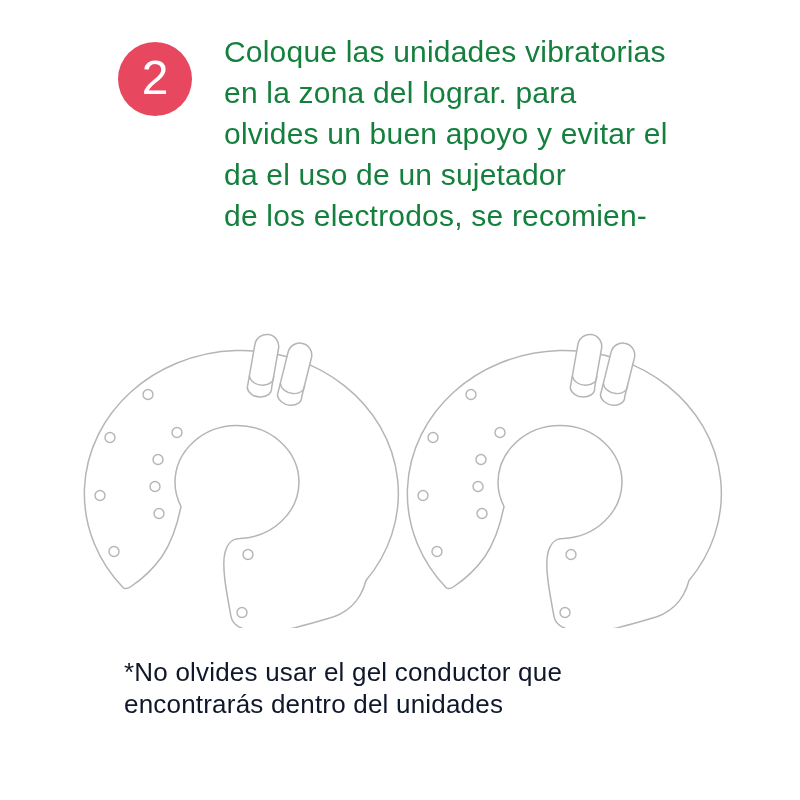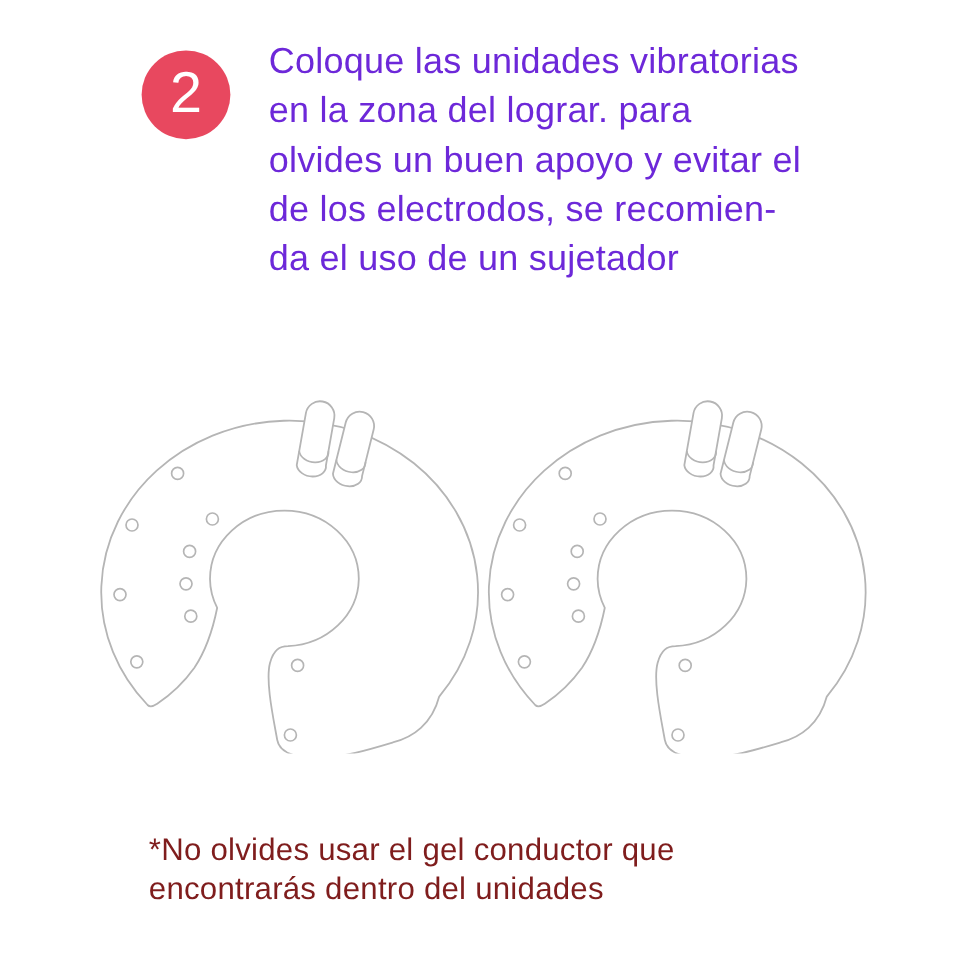--- a/index.html
+++ b/index.html
@@ -11,48 +11,48 @@
     position:absolute;left:118px;top:42px;width:74px;height:74px;
     background:#e8485f;border-radius:50%;
     display:flex;align-items:center;justify-content:center;
   }
   .badge .num{
     color:#ffffff;font-size:48px;font-weight:300;line-height:1;
     transform:translateY(-1px);
   }
   .instruction{
     position:absolute;left:224px;top:31px;width:520px;
-    color:#6d28d9;font-size:30px;line-height:41px;
+    color:#15803d;font-size:30px;line-height:41px;
     letter-spacing:0.2px;
   }
   .pads{position:absolute;top:323px;left:0;width:800px;height:305px;}
   .pad-svg{position:absolute;top:0;width:330px;height:305px;}
   .pad-svg.left{left:82px;}
   .pad-svg.right{left:405px;}
   .outline{fill:#ffffff;stroke:#b5b5b5;stroke-width:1.5;stroke-linejoin:round;}
   .hole{fill:#ffffff;stroke:#b5b5b5;stroke-width:1.4;}
   .caparc{fill:none;stroke:#b5b5b5;stroke-width:1.4;}
   .footnote{
-    position:absolute;left:124px;top:692px;width:620px;
-    color:#7f1d1d;font-size:26px;line-height:32px;letter-spacing:0.2px;
+    position:absolute;left:124px;top:656px;width:620px;
+    color:#0f172a;font-size:26px;line-height:32px;letter-spacing:0.2px;
   }
 </style>
 </head>
 <body>
 
 <div class="badge">
   <span class="num">2</span>
 </div>
 
 <div class="instruction">
   <div>Coloque las unidades vibratorias</div>
   <div>en la zona del lograr. para</div>
   <div>olvides un buen apoyo y evitar el</div>
+  <div>da el uso de un sujetador</div>
   <div>de los electrodos, se recomien-</div>
-  <div>da el uso de un sujetador</div>
 </div>
 
 <div class="pads">
   <svg class="pad-svg left" viewBox="0 -15 330 290">
     <g id="padShape">
 
       <path class="outline" d="
         M 41 242
         A 157 143 0 1 1 284 235
         C 278 258 262 269 246 273

